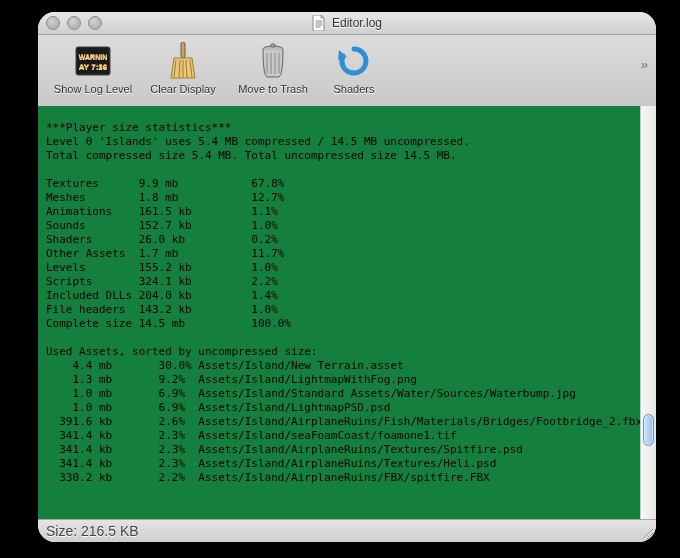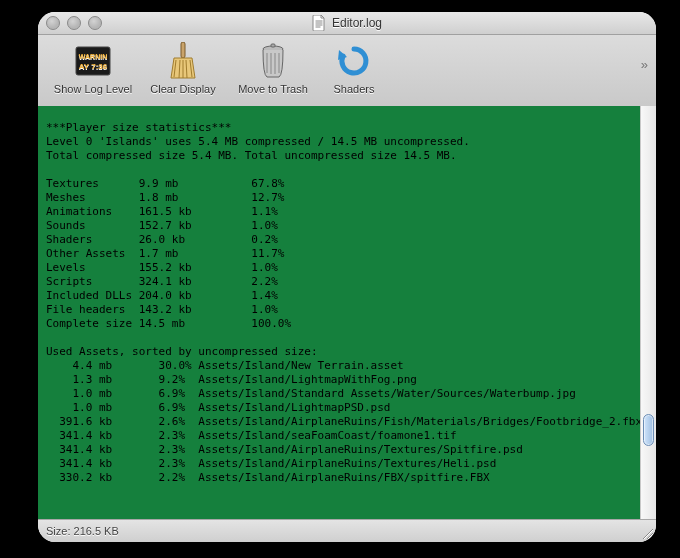--- a/index.html
+++ b/index.html
@@ -11,21 +11,21 @@
   .docicon{width:14px;height:16px;}
   .toolbar{height:72px;background:linear-gradient(#dcdcdc,#c7c7c7);border-bottom:1px solid #8f8f8f;display:flex;align-items:flex-start;padding:6px 10px 0 10px;gap:0;position:relative;}
   .tbtn{width:90px;display:flex;flex-direction:column;align-items:center;gap:2px;color:#333;font-size:11px;text-shadow:0 1px 0 #fff;}
   .tbtn .ico{height:40px;display:flex;align-items:center;justify-content:center;}
   .tbtn.small{width:72px;}
   .overflow{position:absolute;right:8px;top:22px;color:#777;font-size:13px;}
   .content{position:absolute;top:94px;left:0;right:0;bottom:22px;background:#15803d;overflow:hidden;}
   .log{padding:4px 10px 4px 8px;font-family:Monaco,Menlo,Consolas,monospace;font-size:11px;line-height:14px;white-space:pre;color:#000;}
   .scrollbar{position:absolute;right:0;top:0;bottom:0;width:15px;background:linear-gradient(90deg,#f8f8f8,#e6e6e6);border-left:1px solid #c8c8c8;}
   .thumb{position:absolute;left:2px;right:2px;border-radius:6px;background:linear-gradient(90deg,#cfe4fb,#9dbde0);border:1px solid #6b8db5;box-shadow:inset 0 0 0 1px #fff8;}
-  .status{position:absolute;left:0;right:0;bottom:0;height:22px;background:linear-gradient(#e4e4e4,#cfcfcf);border-top:1px solid #a7a7a7;display:flex;align-items:center;padding-left:8px;color:#444;font-size:11px;text-shadow:0 1px 0 #fff;text-align:center;}
+  .status{position:absolute;left:0;right:0;bottom:0;height:22px;background:linear-gradient(#e4e4e4,#cfcfcf);border-top:1px solid #a7a7a7;display:flex;align-items:center;padding-left:8px;color:#444;font-size:14px;text-shadow:0 1px 0 #fff;text-align:center;}
   .resize{position:absolute;right:2px;bottom:2px;width:14px;height:14px;}
   .resize svg{display:block;}
 </style>
 </head>
 <body>
 
 <div class="window">
 
   <div class="titlebar">
     <div class="traffic">

